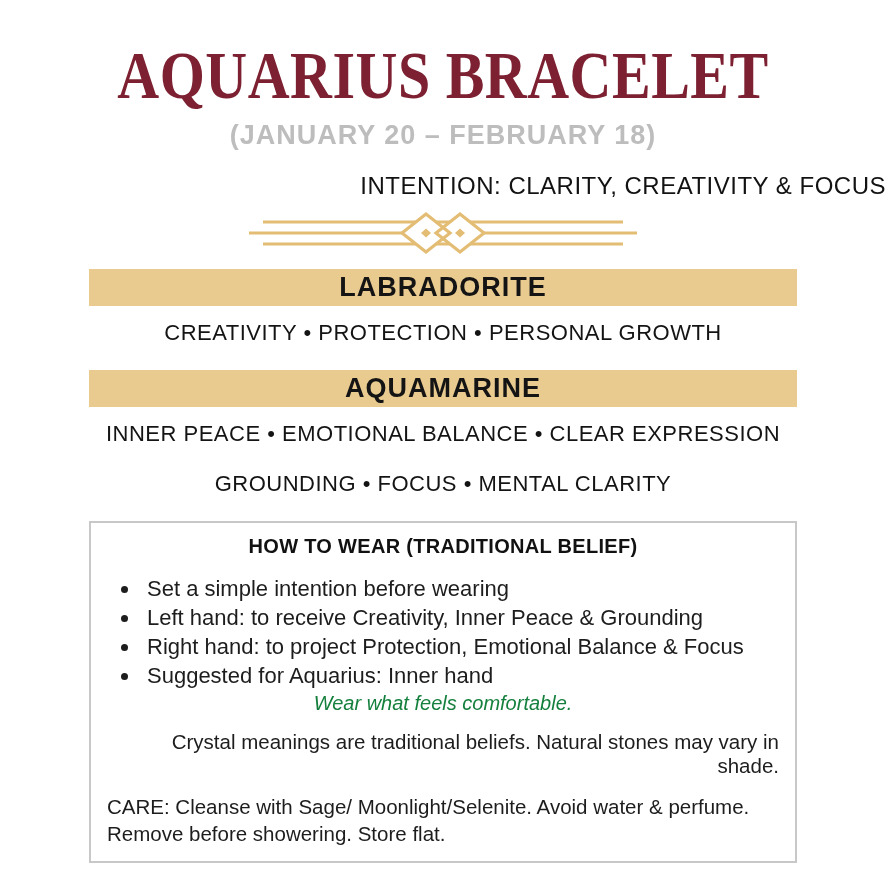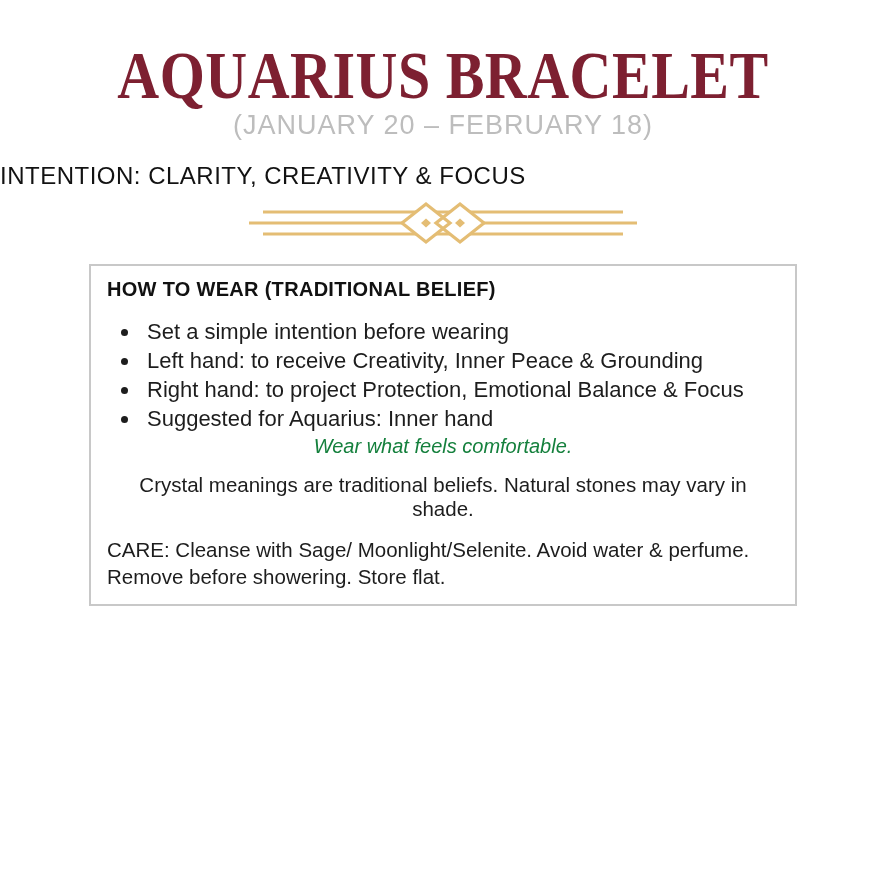--- a/index.html
+++ b/index.html
@@ -21,29 +21,30 @@
     font-weight: 700;
     letter-spacing: 0.5px;
     color: #7d2031;
     text-align: center;
     line-height: 66px;
     height: 72px;
     transform: scaleY(1.15);
     transform-origin: center top;
   }
   .subtitle {
+    margin-top: 10px;
     text-align: center;
     font-size: 27px;
     letter-spacing: 1px;
     color: #bdbdbd;
-    font-weight: 400;
+    font-weight: 700;
   }
   .intention {
     margin-top: 21px;
-    text-align: left;
+    text-align: right;
     font-size: 24px;
     letter-spacing: 0.5px;
     color: #121212;
     font-weight: 400;
   }
   .divider-wrap {
     margin-top: 11px;
     text-align: center;
     line-height: 0;
   }
@@ -66,21 +67,21 @@
     color: #141414;
     margin: 14px 0 24px 0;
     font-weight: 400;
   }
   .wear-box {
     margin-top: 19px;
     border: 2px solid #c8c8c8;
     padding: 12px 16px 14px 16px;
   }
   .wear-heading {
-    text-align: left;
+    text-align: center;
     font-size: 20px;
     font-weight: 700;
     letter-spacing: 0.3px;
     color: #111;
   }
   .wear-bullets {
     margin-top: 16px;
     padding-left: 34px;
     list-style: disc;
   }
@@ -92,21 +93,21 @@
   }
   .comfort-note {
     text-align: center;
     font-style: italic;
     font-size: 20px;
     line-height: 26px;
     margin-top: 0px;
     color: #15803d;
   }
   .disclaimer {
-    text-align: center;
+    text-align: right;
     font-size: 20.5px;
     margin-top: 14px;
     color: #1d1d1d;
   }
   .care {
     font-size: 20.5px;
     line-height: 27px;
     margin-top: 15px;
     color: #1d1d1d;
     text-align: left;
@@ -142,23 +143,32 @@
         <polygon points="174,22 179,17.5 184,22 179,26.5"></polygon>
         <polygon points="208,22 213,17.5 218,22 213,26.5"></polygon>
       </g>
     </svg>
   </div>
 
   <div class="content-col">
 
     <div class="stones">
 
-
+      <div>
+        <div class="stone-banner">LABRADORITE</div>
+        <div class="stone-props">CREATIVITY • PROTECTION • PERSONAL GROWTH</div>
+      </div>
 
       <div>
+        <div class="stone-banner">AQUAMARINE</div>
+        <div class="stone-props">INNER PEACE • EMOTIONAL BALANCE • CLEAR EXPRESSION</div>
+      </div>
+
+      <div>
+        <div class="stone-props">GROUNDING • FOCUS • MENTAL CLARITY</div>
       </div>
 
     </div>
 
     <div class="wear-box">
       <div class="wear-heading">HOW TO WEAR (TRADITIONAL BELIEF)</div>
       <ul class="wear-bullets">
         <li>Set a simple intention before wearing</li>
         <li>Left hand: to receive Creativity, Inner Peace &amp; Grounding</li>
         <li>Right hand: to project Protection, Emotional Balance &amp; Focus</li>

